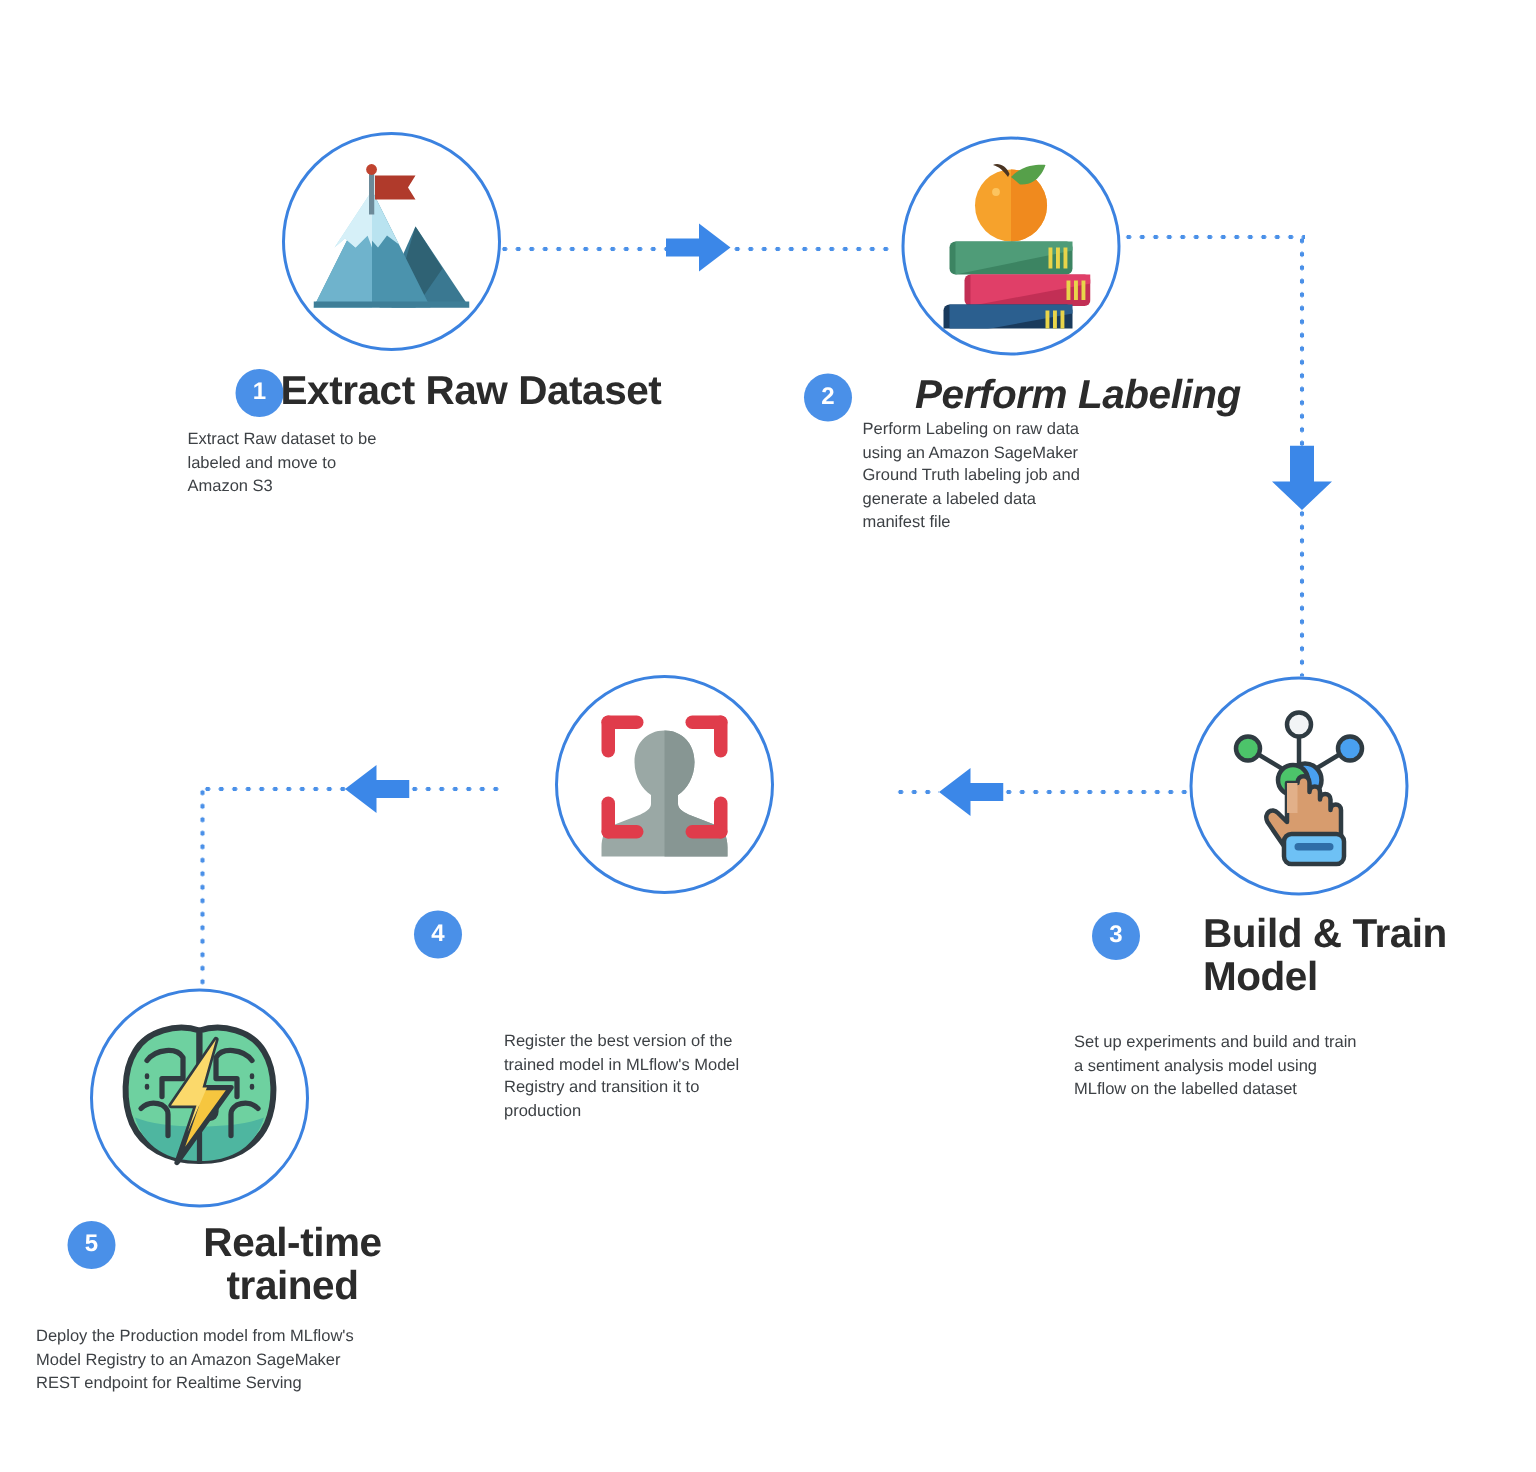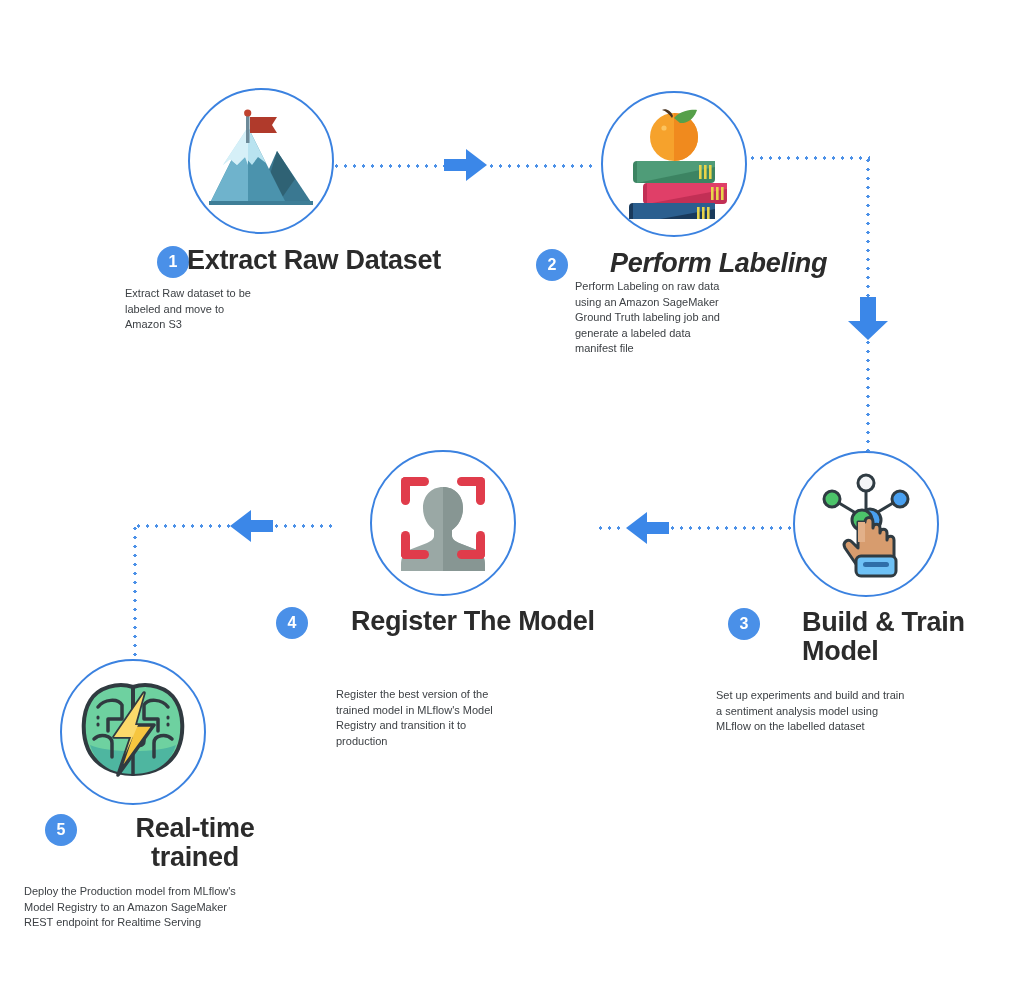--- a/index.html
+++ b/index.html
@@ -213,21 +213,20 @@
           <rect x="91" y="12" width="9" height="28" rx="4.5"></rect>
           <rect x="16" y="66" width="9" height="28" rx="4.5"></rect>
           <rect x="16" y="85" width="28" height="9" rx="4.5"></rect>
           <rect x="91" y="66" width="9" height="28" rx="4.5"></rect>
           <rect x="72" y="85" width="28" height="9" rx="4.5"></rect>
         </g>
       </svg>
     </div>
     <div class="title-row" style="left:276px; top:607px; width:330px;">
       <div class="badge">4</div>
-      <div class="title" style="margin-left:43px;">Register The Model</div>
     </div>
     <div class="desc" style="left:336px; top:687px; width:260px;">Register the best version of the
 trained model in MLflow's Model
 Registry and transition it to
 production</div>
   </div>
 
   <div class="node">
     <div class="circle" style="left:60px; top:659px; width:146px; height:146px;">
       <svg width="110" height="106" viewBox="0 0 110 106">

